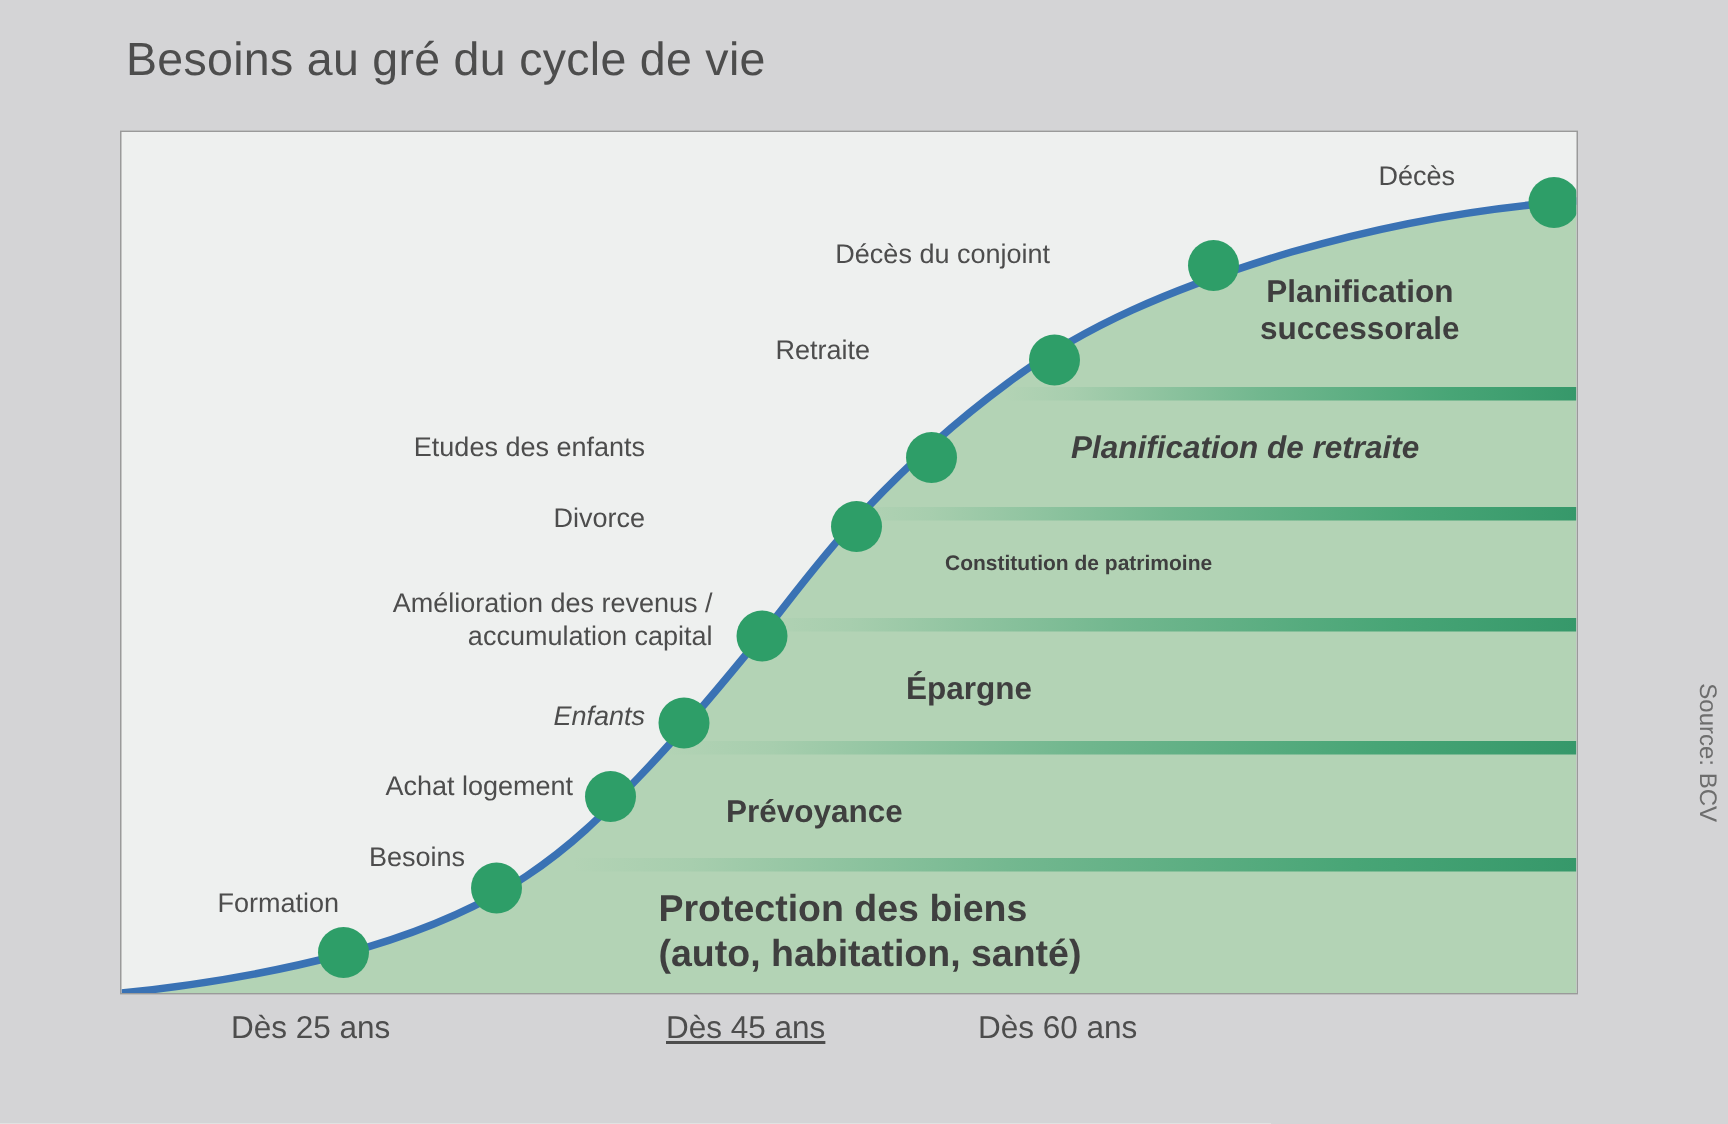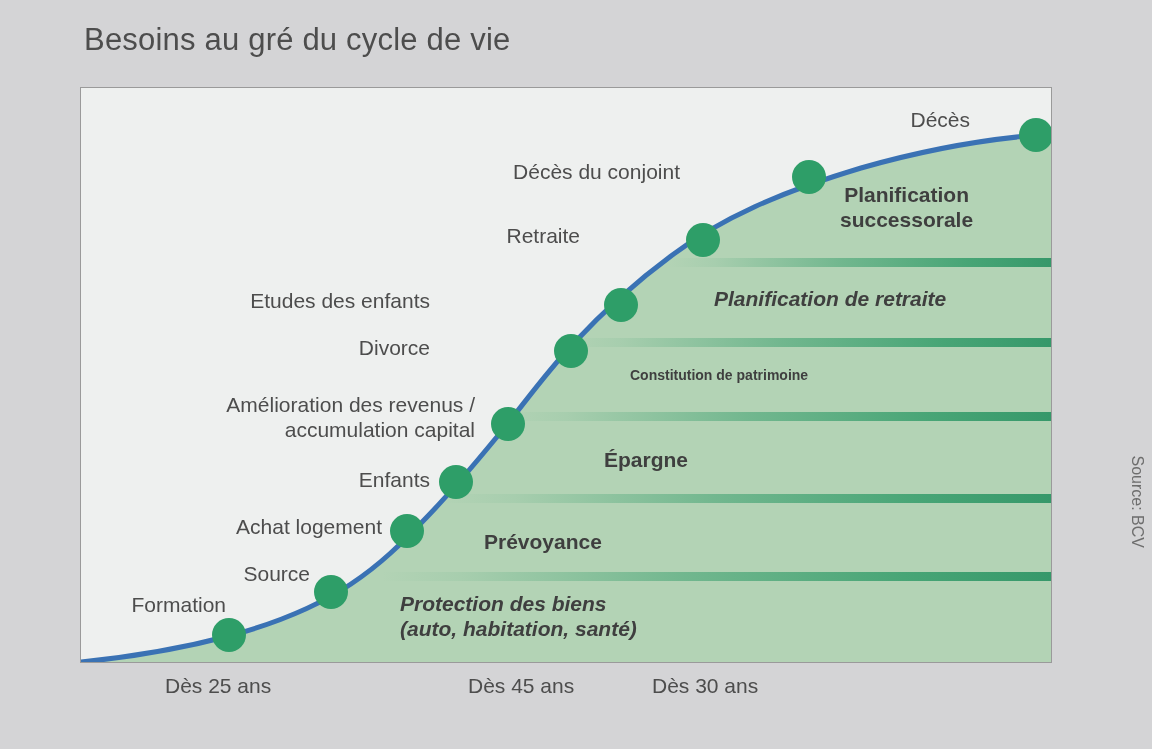--- a/index.html
+++ b/index.html
@@ -24,21 +24,21 @@
     border:1px solid #9a9a9a;
     box-sizing:border-box;
     overflow:hidden;
   }
   #chart-svg{position:absolute;left:0;top:0;}
   .band-label{
     position:absolute;color:#3f3f3f;font-weight:bold;
     line-height:1.18;white-space:pre-line;
   }
   .milestone-label{
-    position:absolute;color:#4d4d4d;font-size:21px;
+    position:absolute;color:#4d4d4d;font-size:18px;
     font-weight:400;text-align:right;line-height:1.2;
     white-space:pre-line;
   }
   .axis-label{
     position:absolute;color:#4d4d4d;font-size:21px;top:674px;
   }
   #source-note{
     position:absolute;color:#6d6d6d;font-size:16px;
     right:6px;top:548px;
     transform:rotate(90deg);transform-origin:right top;
@@ -100,37 +100,37 @@
       <circle cx="490" cy="263" r="17" fill="#2e9e68"></circle>
       <circle cx="540" cy="217" r="17" fill="#2e9e68"></circle>
       <circle cx="622" cy="152" r="17" fill="#2e9e68"></circle>
       <circle cx="728" cy="89" r="17" fill="#2e9e68"></circle>
       <circle cx="955" cy="47" r="17" fill="#2e9e68"></circle>
     </g>
   </svg>
 </div>
 
 <div class="milestone-label" style="left:96px;top:592px;width:130px;text-align:right;">Formation</div>
-<div class="milestone-label" style="left:160px;top:561px;width:150px;">Source</div>
+<div class="milestone-label" style="left:160px;top:561px;width:150px;">Besoins</div>
 <div class="milestone-label" style="left:150px;top:514px;width:232px;">Achat logement</div>
-<div class="milestone-label" style="left:260px;top:467px;width:170px;">Enfants</div>
+<div class="milestone-label" style="left:260px;top:467px;width:170px;font-style:italic;">Enfants</div>
 <div class="milestone-label" style="left:130px;top:392px;width:345px;text-align:right;">Amélioration des revenus /
 accumulation capital</div>
 <div class="milestone-label" style="left:250px;top:335px;width:180px;">Divorce</div>
 <div class="milestone-label" style="left:180px;top:288px;width:250px;">Etudes des enfants</div>
 <div class="milestone-label" style="left:400px;top:223px;width:180px;">Retraite</div>
-<div class="milestone-label" style="left:360px;top:159px;width:320px;">Décès du conjoint</div>
+<div class="milestone-label" style="left:380px;top:159px;width:320px;">Décès du conjoint</div>
 <div class="milestone-label" style="left:780px;top:107px;width:190px;">Décès</div>
 
 <div class="band-label" style="left:840px;top:183px;font-size:21px;text-align:center;">Planification
 successorale</div>
 <div class="band-label" style="left:714px;top:287px;font-size:21px;font-style:italic;">Planification de retraite</div>
 <div class="band-label" style="left:630px;top:367px;font-size:14px;">Constitution de patrimoine</div>
 <div class="band-label" style="left:562px;top:448px;font-size:21px;margin-left:42px;">Épargne</div>
 <div class="band-label" style="left:484px;top:530px;font-size:21px;">Prévoyance</div>
-<div class="band-label" style="left:400px;top:592px;font-size:21px;font-style:italic;">Protection des biens
+<div class="band-label" style="left:439px;top:592px;font-size:25px;">Protection des biens
 (auto, habitation, santé)</div>
 
-<div class="axis-label" style="left:154px;margin-left:11px;">Dès 25 ans</div>
-<div class="axis-label" style="left:468px;">Dès 45 ans</div>
-<div class="axis-label" style="left:652px;">Dès 30 ans</div>
+<div class="axis-label" style="left:154px;">Dès 25 ans</div>
+<div class="axis-label" style="left:444px;text-decoration:underline;">Dès 45 ans</div>
+<div class="axis-label" style="left:652px;">Dès 60 ans</div>
 
 <div id="source-note">Source: BCV</div>
 
 </body></html>

